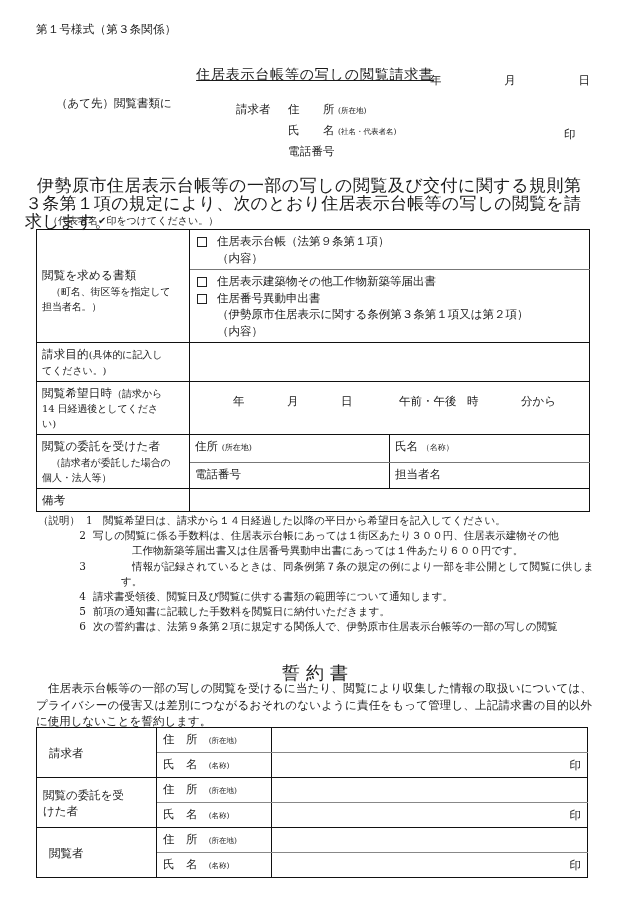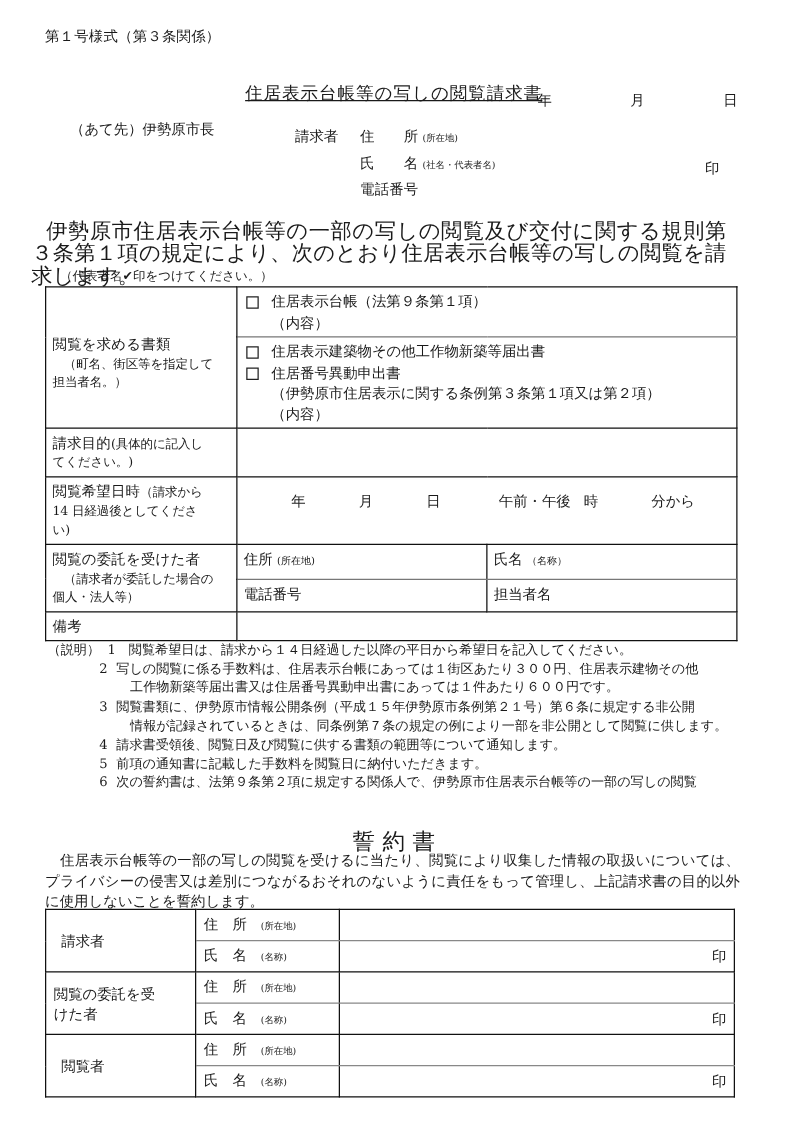--- a/index.html
+++ b/index.html
@@ -169,21 +169,21 @@
   .note-lead {
     flex: none;
     white-space: nowrap;
   }
   .note-lead.w1 { width: 48px; }
   .note-lead.w2 { width: 48px; text-align: right; padding-right: 7px; }
   .note-body {
     flex: 1;
     text-align: justify;
   }
-  .note-body .cont { display: block; text-indent: 11px; }
+  .note-body .cont { display: block; text-indent: 11px; margin-left: 28px; }
 
   
   .pledge-title {
     position: absolute;
     left: 0; top: 661px;
     width: 630px;
     text-align: center;
     font-size: 18px;
     letter-spacing: 6px;
     text-indent: 6px;
@@ -238,21 +238,21 @@
 
   <div class="form-no">第１号様式（第３条関係）</div>
   <div class="doc-title">住居表示台帳等の写しの閲覧請求書</div>
 
   <div class="date-line">
     <span>年</span>
     <span>月</span>
     <span>日</span>
   </div>
 
-  <div class="addressee">（あて先）伊勢原市長</div>
+  <div class="addressee">（あて先）閲覧書類に</div>
 
   <div class="requester-block">
     <div class="rq-row">
       <span class="rq-who">請求者</span>
       <span class="rq-lbl">住　　所</span>
       <span class="small-note">(所在地)</span>
     </div>
     <div class="rq-row">
       <span class="rq-who"></span>
       <span class="rq-lbl">氏　　名</span>
@@ -369,21 +369,20 @@
     <div class="note-item">
       <span class="note-lead w2">2</span>
       <span class="note-body">
         <span>写しの閲覧に係る手数料は、住居表示台帳にあっては１街区あたり３００円、住居表示建物その他</span>
         <span class="cont">工作物新築等届出書又は住居番号異動申出書にあっては１件あたり６００円です。</span>
       </span>
     </div>
     <div class="note-item">
       <span class="note-lead w2">3</span>
       <span class="note-body">
-        <span>閲覧書類に、伊勢原市情報公開条例（平成１５年伊勢原市条例第２１号）第６条に規定する非公開</span>
         <span class="cont">情報が記録されているときは、同条例第７条の規定の例により一部を非公開として閲覧に供します。</span>
       </span>
     </div>
     <div class="note-item">
       <span class="note-lead w2">4</span>
       <span class="note-body">請求書受領後、閲覧日及び閲覧に供する書類の範囲等について通知します。</span>
     </div>
     <div class="note-item">
       <span class="note-lead w2">5</span>
       <span class="note-body">前項の通知書に記載した手数料を閲覧日に納付いただきます。</span>

